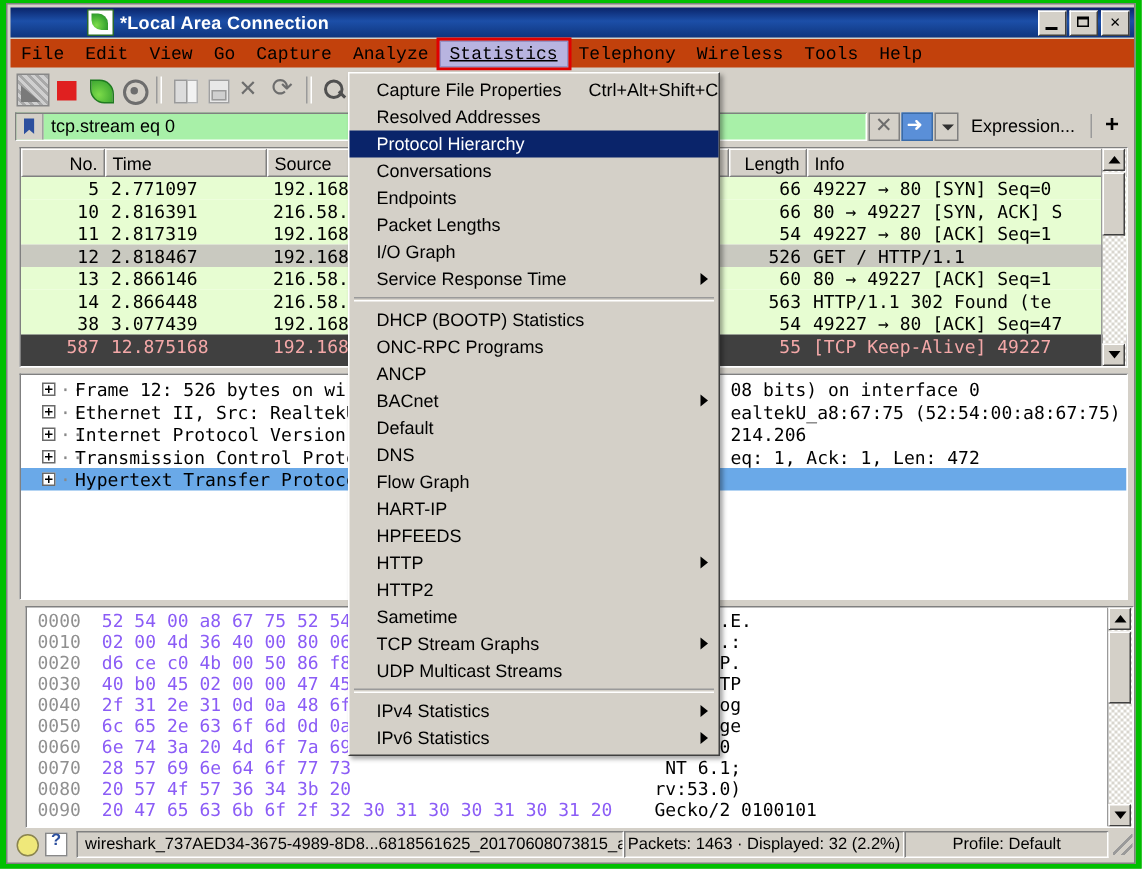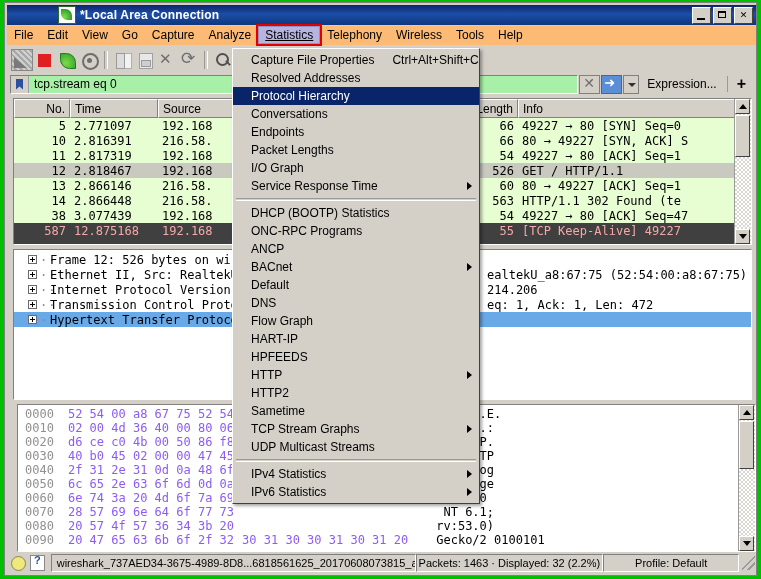--- a/index.html
+++ b/index.html
@@ -59,23 +59,24 @@
     font-family: "Liberation Sans", sans-serif;
     line-height: 1;
   }
   .win-btn.min::after { content:""; position:absolute; bottom:3px; left:4px; width:8px; height:2px; background:#000; }
   .win-btn.max::after { content:""; position:absolute; top:3px; left:4px; width:8px; height:7px; border:1px solid #000; border-top-width:2px; box-sizing:border-box;}
 
   
   .menubar {
     position: absolute; left: 2px; top: 23px;
     width: 749px; height: 19px;
-    background: #fdba74;
-    display: flex; align-items: flex-start;
+    background: #c2410c;
+    display: flex; align-items: center;
     font-size: 12px;
+    font-family: Liberation Mono, monospace;
   }
   .menu-item {
     padding: 2px 7px; color: #000; white-space: nowrap;
     position: relative;
   }
   .menu-item.open {
     background: #b8b4e0;
     border: 1px solid #9491c4;
     padding: 1px 6px;
     outline: 2px solid #e00000;
@@ -196,21 +197,21 @@
   }
   .prow {
     display: flex; height: 15px; align-items: center;
     white-space: nowrap; overflow: hidden;
     background: #e7fdd2; color: #000;
   }
   .prow.selected { background: #c9c9c0; color: #000; }
   .prow.dark { background: #404040; color: #f4a8a8; }
   .prow.clipped { height: 6px; }
   .c-no   { width: 56px; text-align: right; padding-right: 4px; box-sizing: border-box; }
-  .c-time { width: 88px; padding-left: 4px; box-sizing: border-box; }
+  .c-time { width: 108px; padding-left: 4px; box-sizing: border-box; }
   .c-src  { width: 118px; padding-left: 4px; box-sizing: border-box; }
   .c-dst  { width: 122px; padding-left: 4px; box-sizing: border-box; }
   .c-proto{ width: 68px; padding-left: 4px; box-sizing: border-box; }
   .c-len  { width: 52px; text-align: right; padding-right: 4px; box-sizing: border-box; }
   .c-info { flex: 1 1 auto; padding-left: 4px; box-sizing: border-box; overflow:hidden; }
 
   
   .vscroll {
     position: absolute; right: 0px; top: 0px; width: 16px; bottom: 0px;
     background: repeating-conic-gradient(#d9d6cf 0% 25%, #ffffff 0% 50%) 0 0/4px 4px;
@@ -477,20 +478,21 @@
       <div class="sb-btn down"></div>
     </div>
   </div>
 
   <div class="pane" id="packet-detail">
     <div class="tree">
       <div class="tnode">
         <span class="expander"></span>
         <span class="tdots">··</span>
         <span>Frame 12: 526 bytes on wire</span>
+        <span style="position:absolute;left:473px">08 bits) on interface 0</span>
       </div>
       <div class="tnode">
         <span class="expander"></span>
         <span class="tdots">··</span>
         <span>Ethernet II, Src: RealtekU_2</span>
         <span style="position:absolute;left:473px">ealtekU_a8:67:75 (52:54:00:a8:67:75)</span>
       </div>
       <div class="tnode">
         <span class="expander"></span>
         <span class="tdots">··</span>

